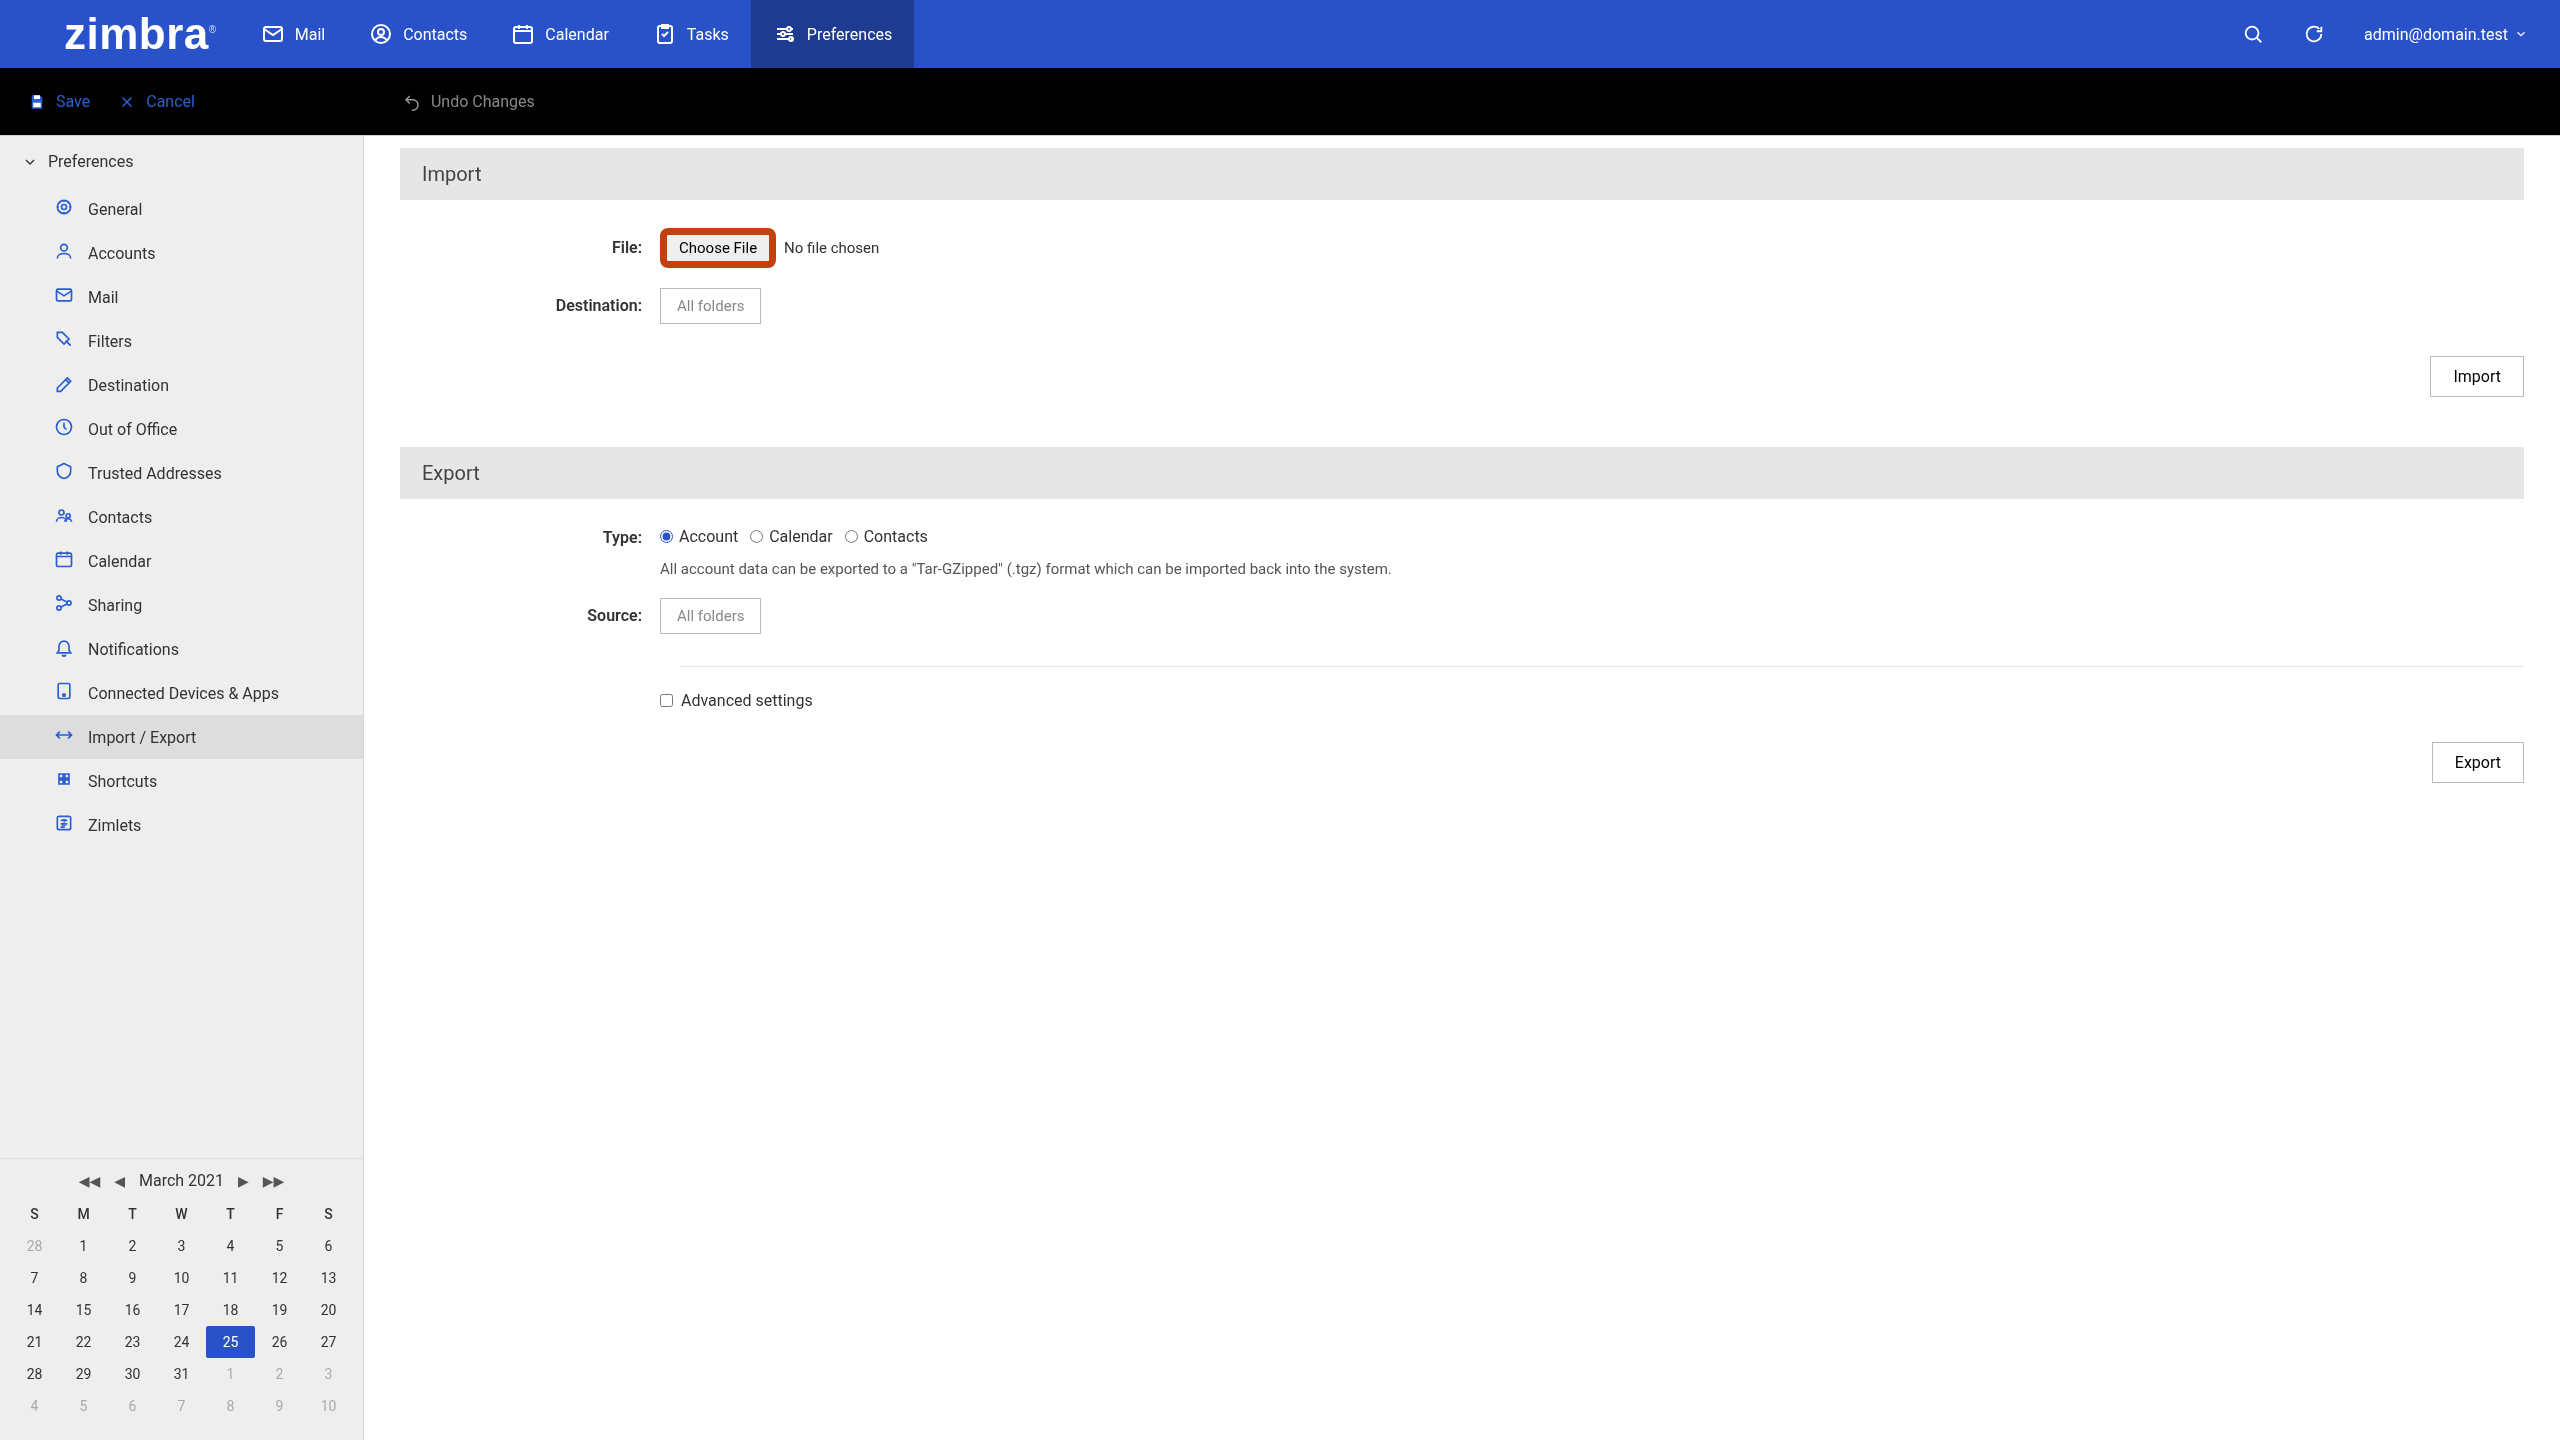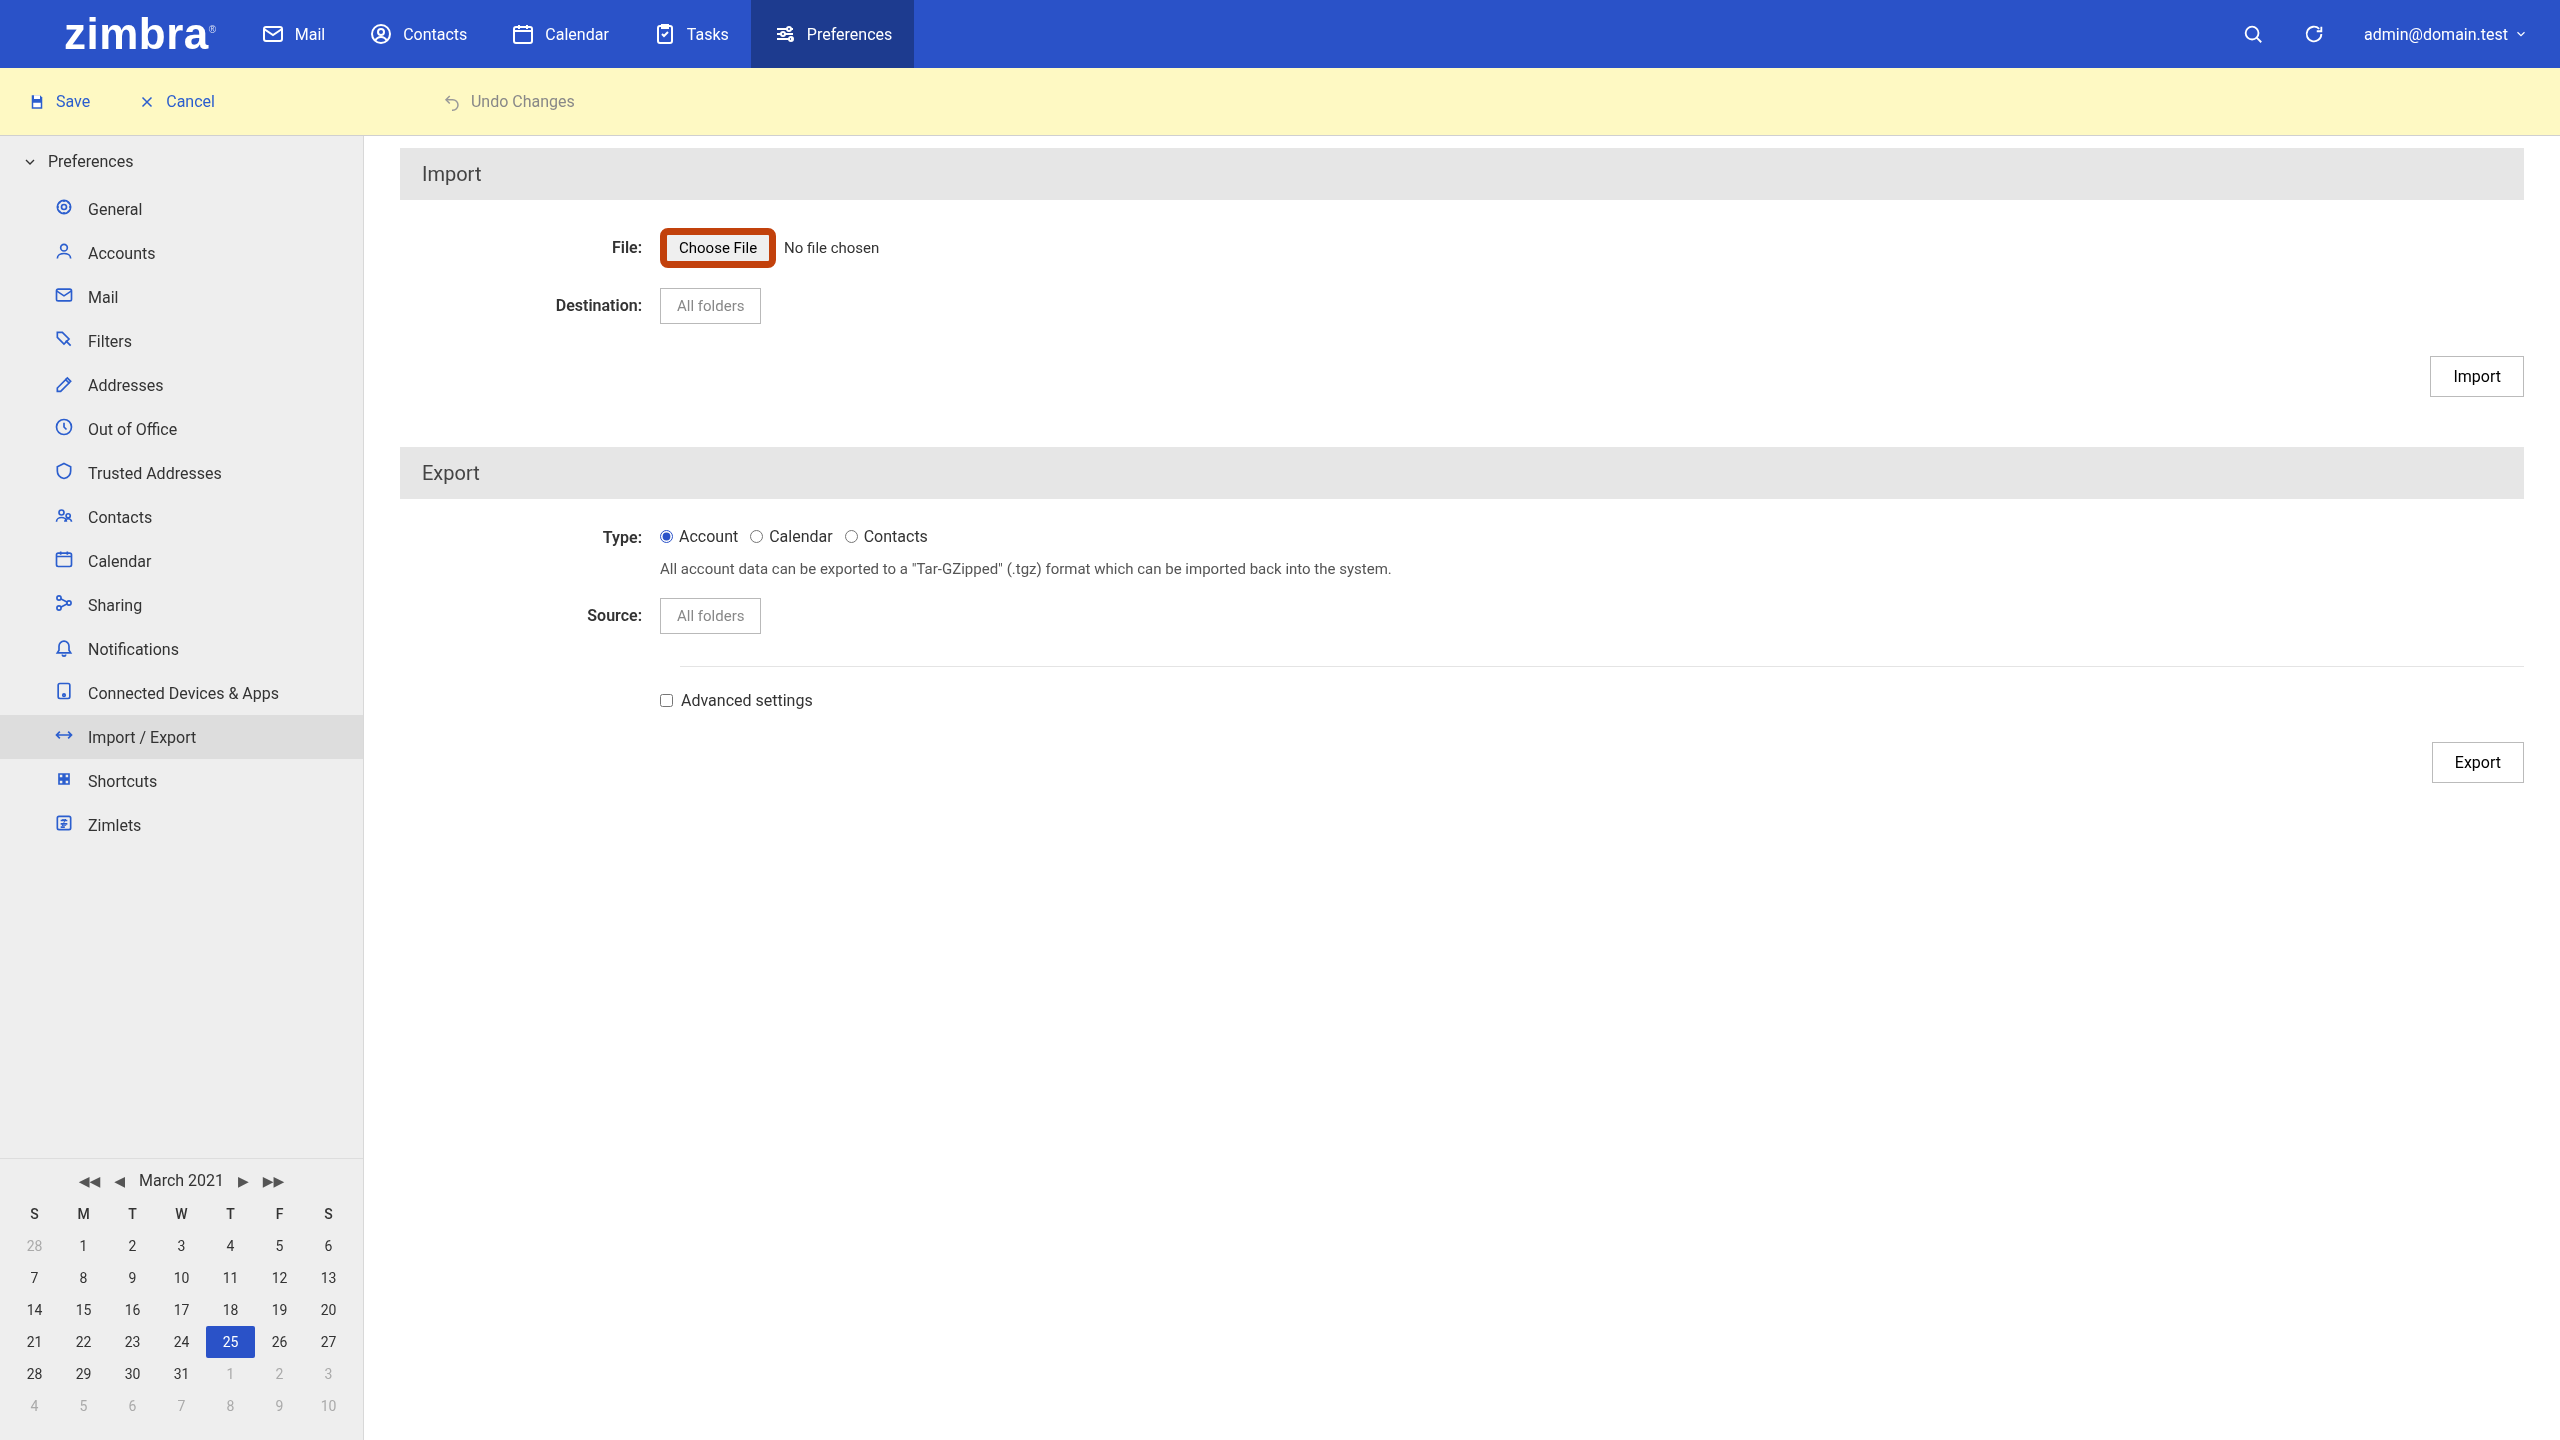--- a/index.html
+++ b/index.html
@@ -82,27 +82,27 @@
 .nav-tab.active { background:#1e3c8f; }
 .nav-tab.active { background:#1e3c90; }
 .nav-tab.active { background:#1d3b8f; }
 .nav-tab svg { width:24px; height:24px; fill:none; stroke:#fff; stroke-width:2; }
 .nav-right { margin-left:auto; display:flex; align-items:center; gap:39px; padding-right:32px; font-size:16px;}
 .nav-right svg { width:22px; height:22px; stroke:#fff; fill:none; stroke-width:2;}
 .user-menu { display:flex; align-items:center; gap:6px; cursor:pointer;}
 
 
 .toolbar {
-  background:#fef9c3;
+  background:#000000;
   border-bottom:1px solid #d0d0d0;
   height:68px;
   display:flex;
   align-items:center;
   padding-left:28px;
-  gap:48px;
+  gap:28px;
   font-size:16px;
 }
 .tool-btn { display:flex; align-items:center; gap:10px; cursor:pointer; }
 .tool-btn.primary { color:#2b5ece; }
 .tool-btn.primary svg { stroke:#2b5ece; fill:#2b5ece;}
 .tool-btn.dim { color:#888; margin-left:180px; cursor:default;}
 .tool-btn.dim svg { stroke:#999;}
 .tool-btn svg { width:18px; height:18px; fill:none; stroke:#2b5ece; stroke-width:2;}
 
 
@@ -316,21 +316,21 @@
               <path d="M4 4h6l8 8-6 6-8-8z"></path>
               <path d="M14 14l6 6"></path>
             </svg></span>
           <span>Filters</span>
         </li>
         <li class="side-item">
           <span><svg viewBox="0 0 24 24">
               <path d="M4 18l10-10 4 4-10 10H4z"></path>
               <path d="M14 8l2-2 4 4-2 2"></path>
             </svg></span>
-          <span>Addresses</span>
+          <span>Destination</span>
         </li>
         <li class="side-item">
           <span><svg viewBox="0 0 24 24">
               <circle cx="12" cy="12" r="9"></circle>
               <path d="M12 7v5l3 3"></path>
             </svg></span>
           <span>Out of Office</span>
         </li>
         <li class="side-item">
           <span><svg viewBox="0 0 24 24">

